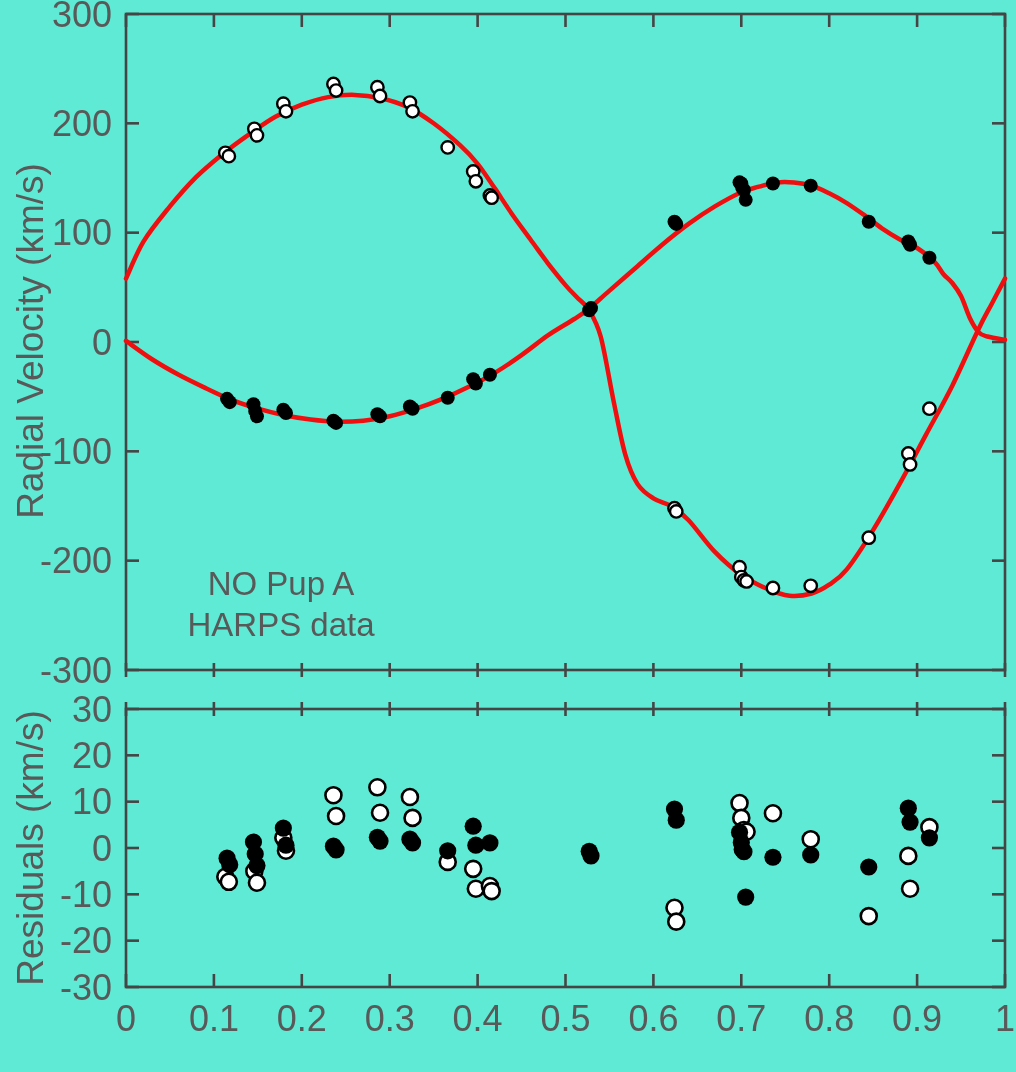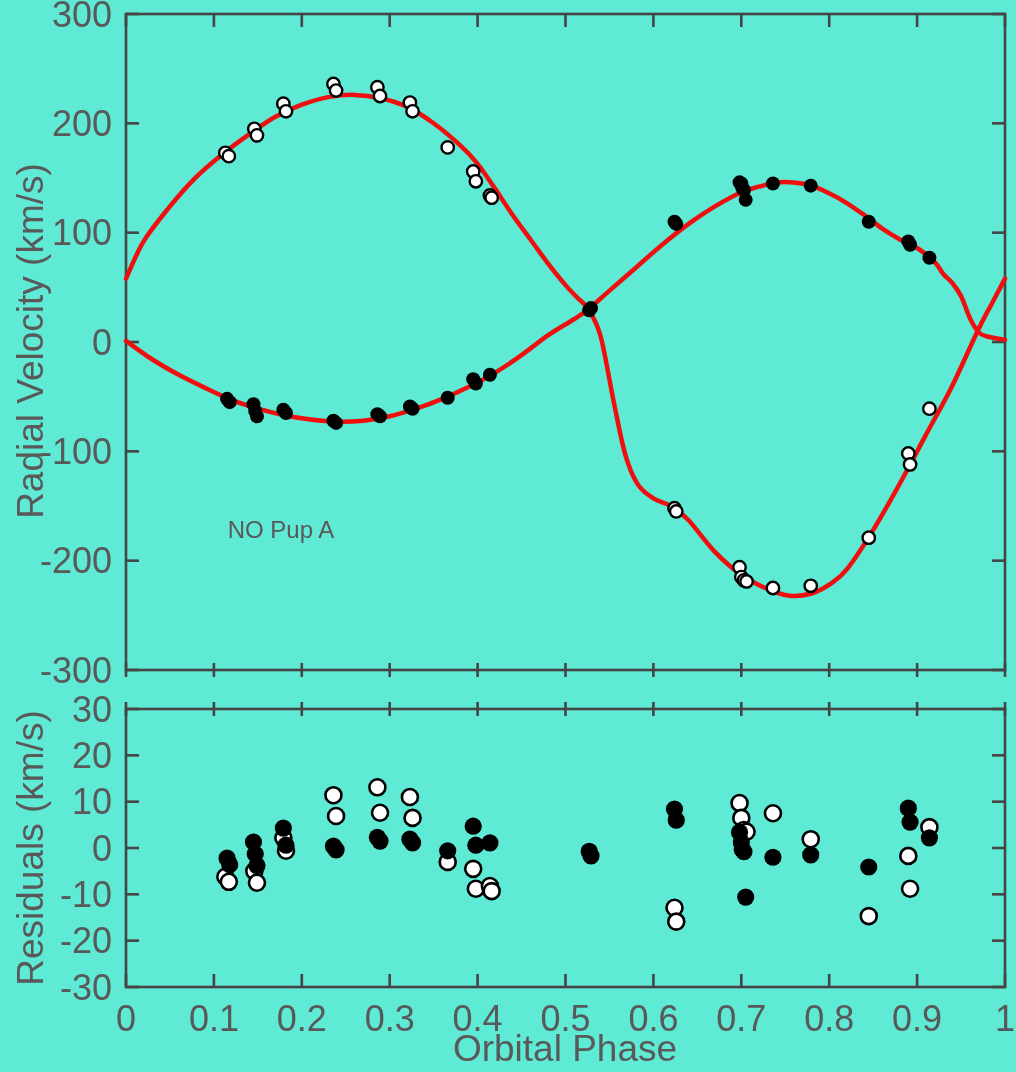--- a/index.html
+++ b/index.html
@@ -4,21 +4,21 @@
 <style>
   html,body{margin:0;padding:0;background:#ffffff;}
   .figure{position:relative;width:1016px;height:1072px;background:#5eead4;overflow:hidden;
           font-family:"Liberation Sans", sans-serif;}
   svg{position:absolute;left:0;top:0;}
   .ytitle,.ytitle2,.xtitle{position:absolute;color:#595959;font-size:37px;text-align:center;
           white-space:nowrap;}
   .ytitle{left:-269px;top:320px;width:600px;height:42px;transform:rotate(-90deg);}
   .ytitle2{left:-269px;top:827px;width:600px;height:42px;transform:rotate(-90deg);}
   .xtitle{left:365px;top:1028px;width:400px;height:42px;}
-  .annot{position:absolute;left:161px;top:509px;width:240px;color:#595959;font-size:24px;
+  .annot{position:absolute;left:161px;top:563px;width:240px;color:#595959;font-size:33px;
          line-height:41px;text-align:center;}
 </style>
 </head>
 <body>
 
 <div class="figure">
   <svg id="plot" width="1016" height="1072" viewBox="0 0 1016 1072">
       <rect x="126" y="14" width="879" height="656" fill="none" stroke="#454545" stroke-width="2.6"></rect>
       <line x1="126" y1="14" x2="139" y2="14" stroke="#454545" stroke-width="2.6"></line>
       <line x1="1005" y1="14" x2="992" y2="14" stroke="#454545" stroke-width="2.6"></line>
@@ -238,17 +238,17 @@
       <circle cx="745.6949999999999" cy="897.1133333333333" r="8.6" fill="#000000"></circle>
       <circle cx="772.944" cy="857.2666666666667" r="8.6" fill="#000000"></circle>
       <circle cx="810.741" cy="854.95" r="8.6" fill="#000000"></circle>
       <circle cx="868.755" cy="866.9966666666667" r="8.6" fill="#000000"></circle>
       <circle cx="908.3100000000001" cy="808.1533333333333" r="8.6" fill="#000000"></circle>
       <circle cx="910.068" cy="822.0533333333333" r="8.6" fill="#000000"></circle>
       <circle cx="929.4060000000001" cy="837.8066666666666" r="8.6" fill="#000000"></circle>
     </svg>
   <div class="ytitle">Radial Velocity (km/s)</div>
   <div class="ytitle2">Residuals (km/s)</div>
-  <div class="xtitle">Orbital Phase</div>
   <div class="annot">
     <div>NO Pup A</div>
+    <div>HARPS data</div>
   </div>
 </div>
 
 </body></html>

